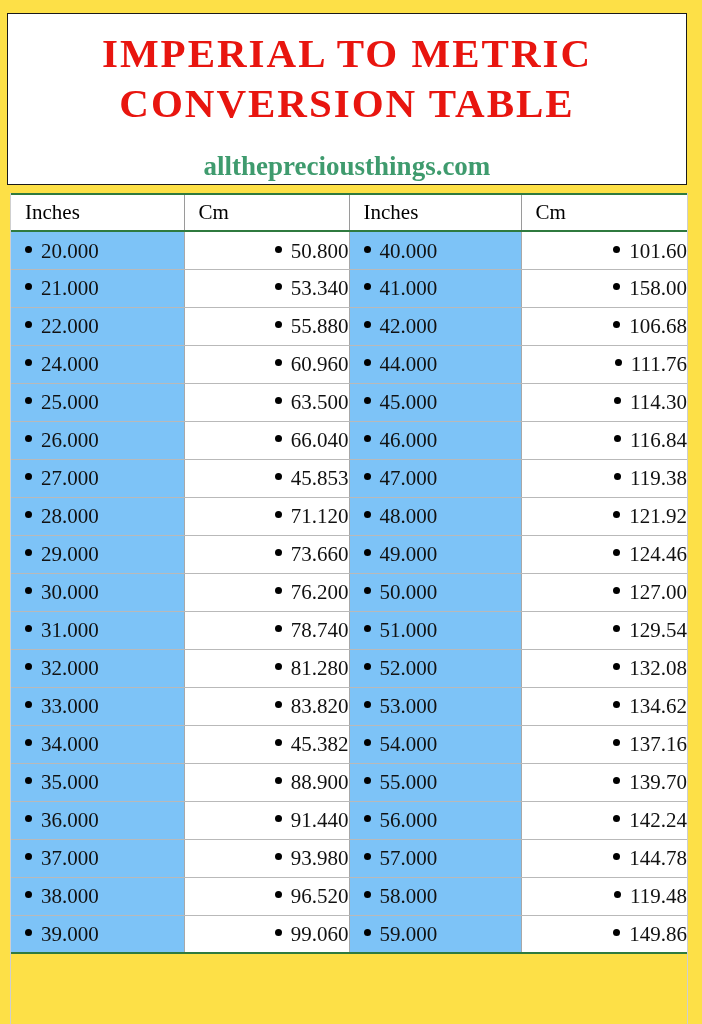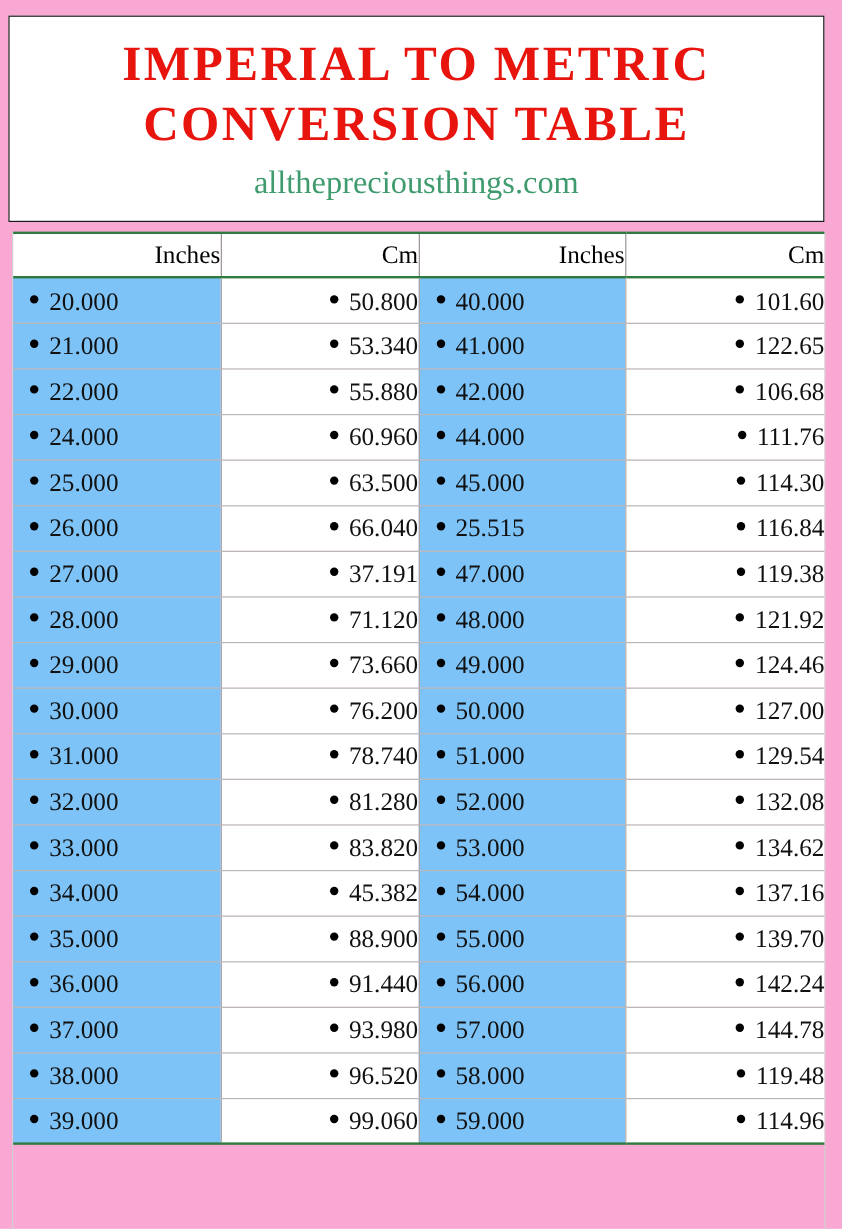--- a/index.html
+++ b/index.html
@@ -10,21 +10,21 @@
   body {
     width: 702px;
     height: 1024px;
     font-family: "Liberation Serif", serif;
     overflow: hidden;
   }
   .page {
     position: relative;
     width: 702px;
     height: 1024px;
-    background: #f9a8d4;
+    background: #fde047;
     box-sizing: border-box;
     padding-left: 30px;
   }
 
   
   .header {
     position: absolute;
     left: 7px;
     top: 13px;
     width: 680px;
@@ -42,26 +42,27 @@
     color: #e8150f;
     font-family: "Liberation Serif", serif;
     font-weight: bold;
     font-size: 41px;
     line-height: 50px;
     letter-spacing: 2px;
     text-align: center;
     white-space: nowrap;
   }
   .site {
-    margin-top: 9px;
+    margin-top: 23px;
     color: #3f9b6e;
     font-family: "Liberation Serif", serif;
     font-size: 27px;
     line-height: 30px;
     text-align: center;
+    font-weight: bold;
   }
 
   
   .table-wrap {
     position: absolute;
     left: 11px;
     top: 193px;
     width: 676px;
   }
   table {
@@ -76,21 +77,21 @@
 
   thead th {
     background: #ffffff;
     border-top: 2px solid #2f7a3f;
     border-bottom: 2px solid #2f7a3f;
     border-right: 1px solid #9a9a9a;
     font-family: "Liberation Serif", serif;
     font-weight: normal;
     font-size: 21px;
     color: #000000;
-    text-align: right;
+    text-align: left;
     padding: 5px 0 5px 14px;
     height: 28px;
     box-sizing: border-box;
   }
   thead th:last-child { border-right: none; }
 
   tbody td {
     height: 38px;
     font-size: 21px;
     color: #111111;
@@ -169,21 +170,21 @@
           <tr>
             <td class="shade"><span class="bullet"></span><span class="cellval">20.000</span></td>
             <td class="plain"><span class="bullet"></span><span class="cellval">50.800</span></td>
             <td class="shade"><span class="bullet"></span><span class="cellval">40.000</span></td>
             <td class="plain"><span class="bullet"></span><span class="cellval">101.60</span></td>
           </tr>
           <tr>
             <td class="shade"><span class="bullet"></span><span class="cellval">21.000</span></td>
             <td class="plain"><span class="bullet"></span><span class="cellval">53.340</span></td>
             <td class="shade"><span class="bullet"></span><span class="cellval">41.000</span></td>
-            <td class="plain"><span class="bullet"></span><span class="cellval">122.65</span></td>
+            <td class="plain"><span class="bullet"></span><span class="cellval">158.00</span></td>
           </tr>
           <tr>
             <td class="shade"><span class="bullet"></span><span class="cellval">22.000</span></td>
             <td class="plain"><span class="bullet"></span><span class="cellval">55.880</span></td>
             <td class="shade"><span class="bullet"></span><span class="cellval">42.000</span></td>
             <td class="plain"><span class="bullet"></span><span class="cellval">106.68</span></td>
           </tr>
           <tr>
             <td class="shade"><span class="bullet"></span><span class="cellval">24.000</span></td>
             <td class="plain"><span class="bullet"></span><span class="cellval">60.960</span></td>
@@ -192,26 +193,26 @@
           </tr>
           <tr>
             <td class="shade"><span class="bullet"></span><span class="cellval">25.000</span></td>
             <td class="plain"><span class="bullet"></span><span class="cellval">63.500</span></td>
             <td class="shade"><span class="bullet"></span><span class="cellval">45.000</span></td>
             <td class="plain"><span class="bullet"></span><span class="cellval">114.30</span></td>
           </tr>
           <tr>
             <td class="shade"><span class="bullet"></span><span class="cellval">26.000</span></td>
             <td class="plain"><span class="bullet"></span><span class="cellval">66.040</span></td>
-            <td class="shade"><span class="bullet"></span><span class="cellval">25.515</span></td>
+            <td class="shade"><span class="bullet"></span><span class="cellval">46.000</span></td>
             <td class="plain"><span class="bullet"></span><span class="cellval">116.84</span></td>
           </tr>
           <tr>
             <td class="shade"><span class="bullet"></span><span class="cellval">27.000</span></td>
-            <td class="plain"><span class="bullet"></span><span class="cellval">37.191</span></td>
+            <td class="plain"><span class="bullet"></span><span class="cellval">45.853</span></td>
             <td class="shade"><span class="bullet"></span><span class="cellval">47.000</span></td>
             <td class="plain"><span class="bullet"></span><span class="cellval">119.38</span></td>
           </tr>
           <tr>
             <td class="shade"><span class="bullet"></span><span class="cellval">28.000</span></td>
             <td class="plain"><span class="bullet"></span><span class="cellval">71.120</span></td>
             <td class="shade"><span class="bullet"></span><span class="cellval">48.000</span></td>
             <td class="plain"><span class="bullet"></span><span class="cellval">121.92</span></td>
           </tr>
           <tr>
@@ -271,19 +272,19 @@
           <tr>
             <td class="shade"><span class="bullet"></span><span class="cellval">38.000</span></td>
             <td class="plain"><span class="bullet"></span><span class="cellval">96.520</span></td>
             <td class="shade"><span class="bullet"></span><span class="cellval">58.000</span></td>
             <td class="plain"><span class="bullet"></span><span class="cellval">119.48</span></td>
           </tr>
           <tr>
             <td class="shade"><span class="bullet"></span><span class="cellval">39.000</span></td>
             <td class="plain"><span class="bullet"></span><span class="cellval">99.060</span></td>
             <td class="shade"><span class="bullet"></span><span class="cellval">59.000</span></td>
-            <td class="plain"><span class="bullet"></span><span class="cellval">114.96</span></td>
+            <td class="plain"><span class="bullet"></span><span class="cellval">149.86</span></td>
           </tr>
         </tbody>
     </table>
   </div>
 
 </div>
 
 </body></html>

